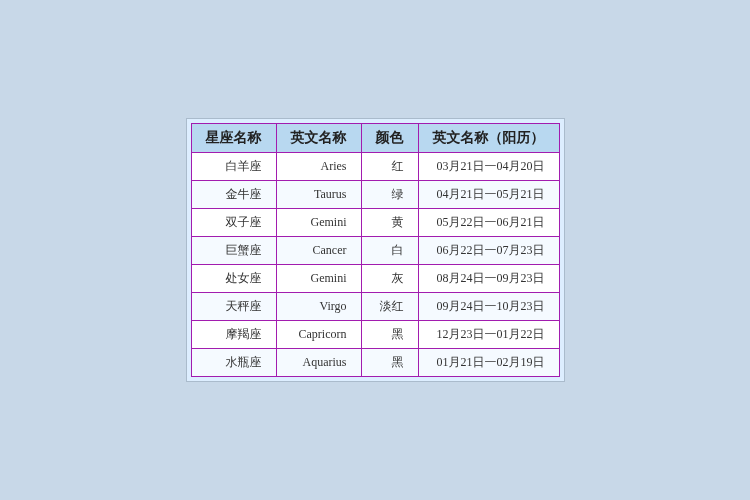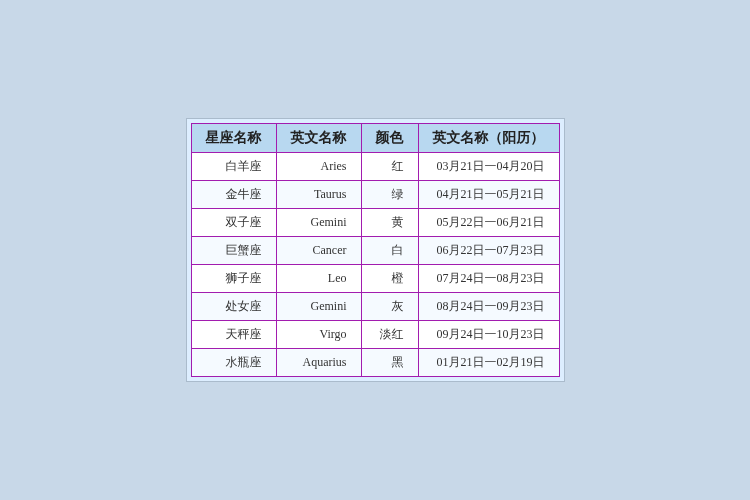--- a/index.html
+++ b/index.html
@@ -76,38 +76,38 @@
           <td>黄</td>
           <td>05月22日一06月21日</td>
         </tr>
         <tr>
           <td>巨蟹座</td>
           <td>Cancer</td>
           <td>白</td>
           <td>06月22日一07月23日</td>
         </tr>
         <tr>
-          <td>狮子座</td>
-          <td>Leo</td>
-          <td>橙</td>
-          <td>07月24日一08月23日</td>
-        </tr>
-        <tr>
           <td>处女座</td>
           <td>Gemini</td>
           <td>灰</td>
           <td>08月24日一09月23日</td>
         </tr>
         <tr>
           <td>天秤座</td>
           <td>Virgo</td>
           <td>淡红</td>
           <td>09月24日一10月23日</td>
         </tr>
         <tr>
+          <td>摩羯座</td>
+          <td>Capricorn</td>
+          <td>黑</td>
+          <td>12月23日一01月22日</td>
+        </tr>
+        <tr>
           <td>水瓶座</td>
           <td>Aquarius</td>
           <td>黑</td>
           <td>01月21日一02月19日</td>
         </tr>
       </tbody>
   </table>
 </div>
 
 </body></html>

